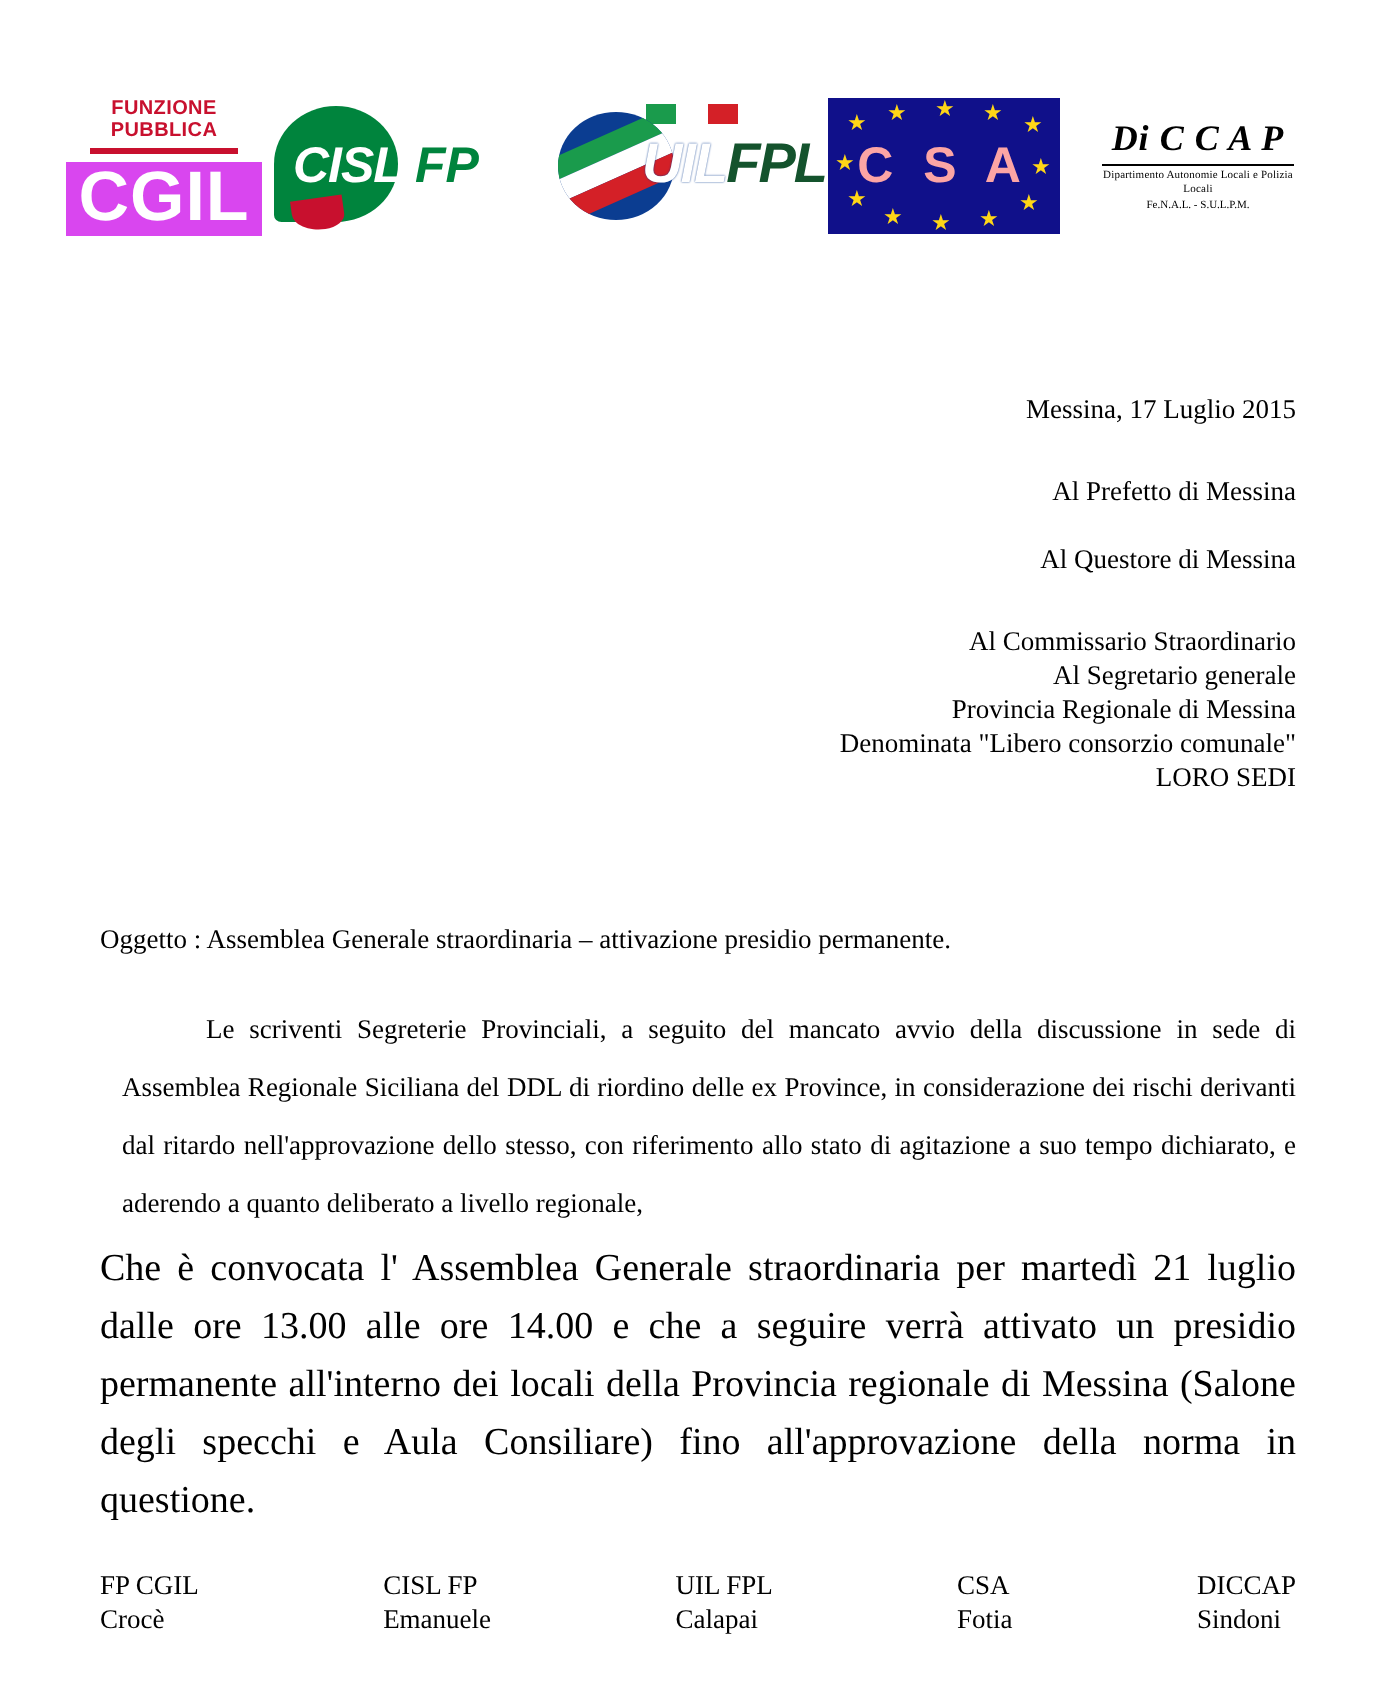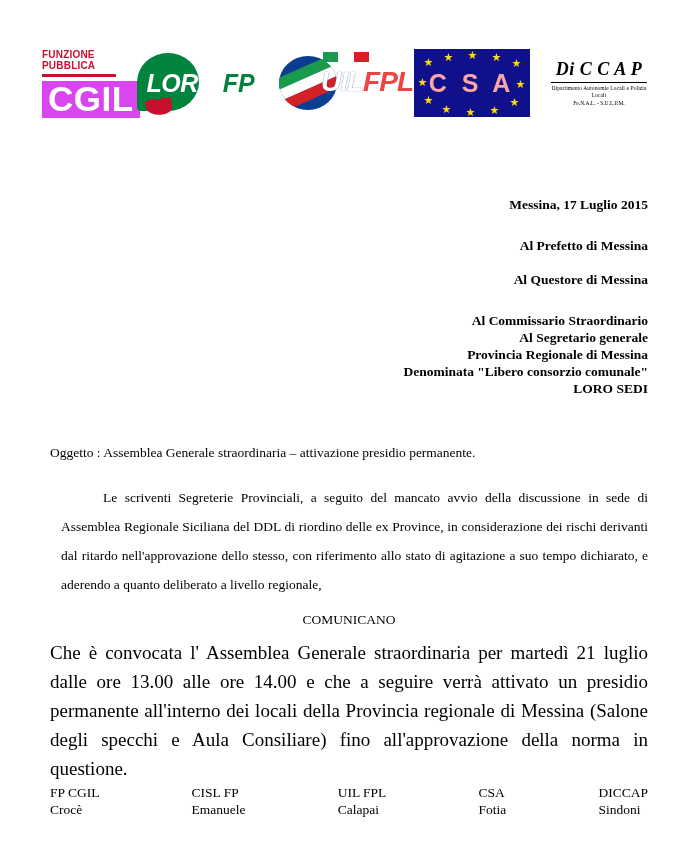--- a/index.html
+++ b/index.html
@@ -32,21 +32,21 @@
     display: flex;
     align-items: center;
     justify-content: space-between;
   }
 
   
   .logo-cgil {
     width: 80px;
     display: flex;
     flex-direction: column;
-    align-items: flex-start;
+    align-items: center;
     font-family: "Liberation Sans", sans-serif;
   }
   .cgil-top {
     color: #c8102e;
     font-weight: bold;
     font-size: 10px;
     line-height: 11px;
     letter-spacing: 0.2px;
   }
   .cgil-rule {
@@ -145,21 +145,21 @@
     position: absolute;
     left: 42px;
     top: 16px;
     font-family: "Liberation Sans", sans-serif;
     font-weight: bold;
     font-style: italic;
     font-size: 28px;
     letter-spacing: -1px;
   }
   .uil-text .uil { color: #ffffff; text-shadow: 0 0 1px #0b3d91; }
-  .uil-text .fpl { color: #ef4444; }
+  .uil-text .fpl { color: #14532d; }
   .uil-badge {
     position: absolute;
     left: 36px;
     top: 10px;
     width: 84px;
     height: 44px;
     background: #ffffff;
     border-radius: 3px;
     z-index: -1;
   }
@@ -234,28 +234,27 @@
   .content {
     position: absolute;
     top: 196px;
     left: 50px;
     width: 598px;
     font-size: 13.5px;
   }
   .addr-block {
     text-align: right;
     line-height: 17px;
-    font-weight: bold;
   }
   .addr-line { margin-bottom: 0; }
   .gap-sm { height: 17px; }
   .gap-md { height: 24px; }
 
   .subject {
-    margin-top: 48px;
+    margin-top: 65px;
     font-size: 13.5px;
   }
   .para {
     margin-top: 22px;
     text-align: justify;
     line-height: 29px;
     font-size: 13.5px;
   }
   .para.indent { text-indent: 42px; margin-left: 11px; }
   .center-word {
@@ -305,21 +304,21 @@
 
     <div class="logo-cgil">
       <div class="cgil-top">FUNZIONE</div>
       <div class="cgil-top">PUBBLICA</div>
       <div class="cgil-rule"></div>
       <div class="cgil-box">CGIL</div>
     </div>
 
     <div class="logo-cisl">
       <div class="cisl-blob"></div>
-      <div class="cisl-text">LORO</div>
+      <div class="cisl-text">CISL</div>
       <div class="cisl-fp">FP</div>
     </div>
 
     <div class="logo-uil">
       <div class="uil-badge"></div>
       <div class="uil-flag">
         <span class="g"></span>
           <span class="w"></span>
           <span class="r"></span>
       </div>
@@ -371,21 +370,20 @@
       <div class="addr-line">Al Segretario generale</div>
       <div class="addr-line">Provincia Regionale di Messina</div>
       <div class="addr-line">Denominata "Libero consorzio comunale"</div>
       <div class="addr-line">LORO SEDI</div>
     </div>
 
     <div class="subject">Oggetto : Assemblea Generale straordinaria – attivazione presidio permanente.</div>
 
     <div class="para indent">Le scriventi Segreterie Provinciali, a seguito del mancato avvio della discussione in sede di Assemblea Regionale Siciliana del DDL di riordino delle ex Province, in considerazione dei rischi derivanti dal ritardo nell'approvazione dello stesso, con riferimento allo stato di agitazione a suo tempo dichiarato, e aderendo a quanto deliberato a livello regionale,</div>
 
-    <div class="center-word">COMUNICANO</div>
 
     <div class="para2">Che è convocata l' Assemblea Generale straordinaria per martedì 21 luglio dalle ore 13.00 alle ore 14.00 e che a seguire verrà attivato  un presidio permanente all'interno dei locali della Provincia regionale di Messina (Salone degli specchi e Aula Consiliare) fino all'approvazione della norma in questione.</div>
 
   </div>
 
 
   <div class="sign-row">
     <div class="sign-col">
       <span class="name">FP CGIL</span>
       <span class="name">Crocè</span>

